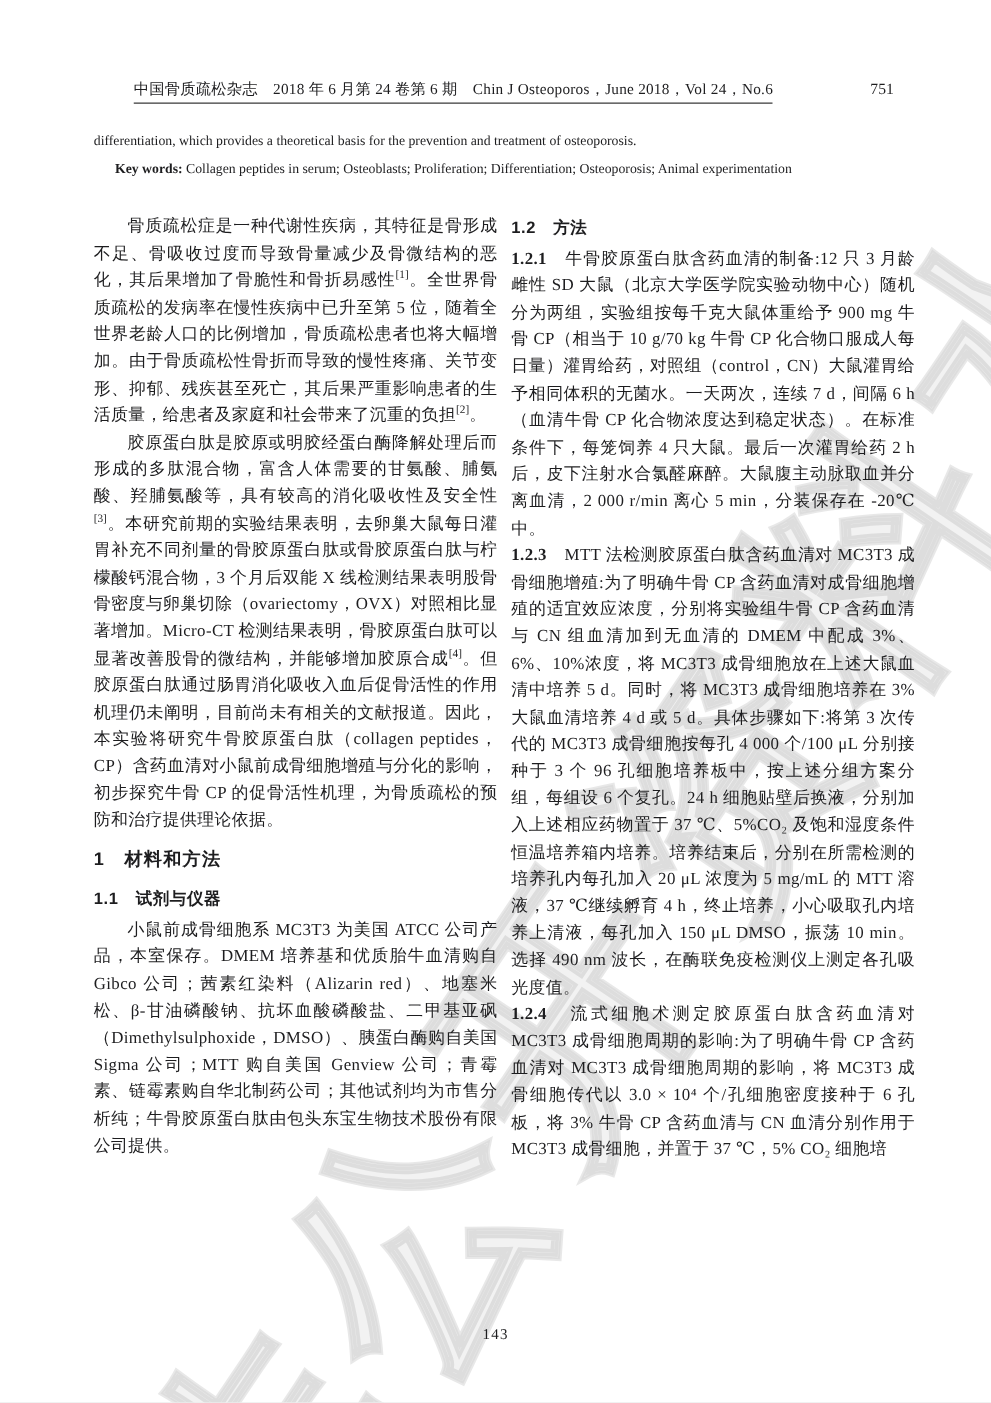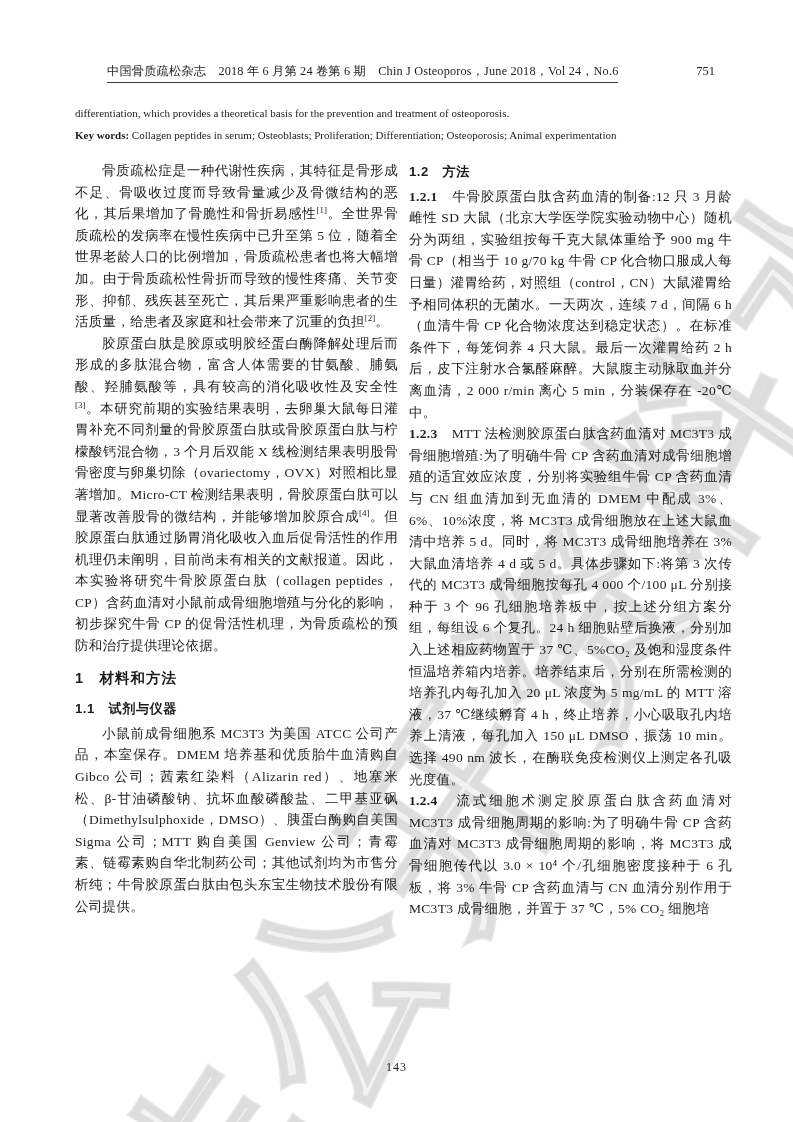--- a/index.html
+++ b/index.html
@@ -42,24 +42,24 @@
   }
   .header-page{
     position:absolute;right:18px;top:0;
     font-size:12.5px;
   }
   
   .frontmatter{
     position:absolute;top:102px;left:75px;width:658px;
     font-size:11px;line-height:22px;
   }
-  .kw-label{font-weight:bold;}
+  .kw-label{font-weight:bold;margin-left:17px;}
   
   .col{
-    position:absolute;top:160px;width:323px;
+    position:absolute;top:170px;width:323px;
     font-size:13.5px;line-height:21.6px;
     text-align:justify;
     letter-spacing:0.3px;
   }
   .col-left{left:75px;}
   .col-right{left:409px;}
   .col p{margin:0;}
   .col p.indent{text-indent:2em;}
   .sec-h1{
     font-family:Liberation Sans, sans-serif;

